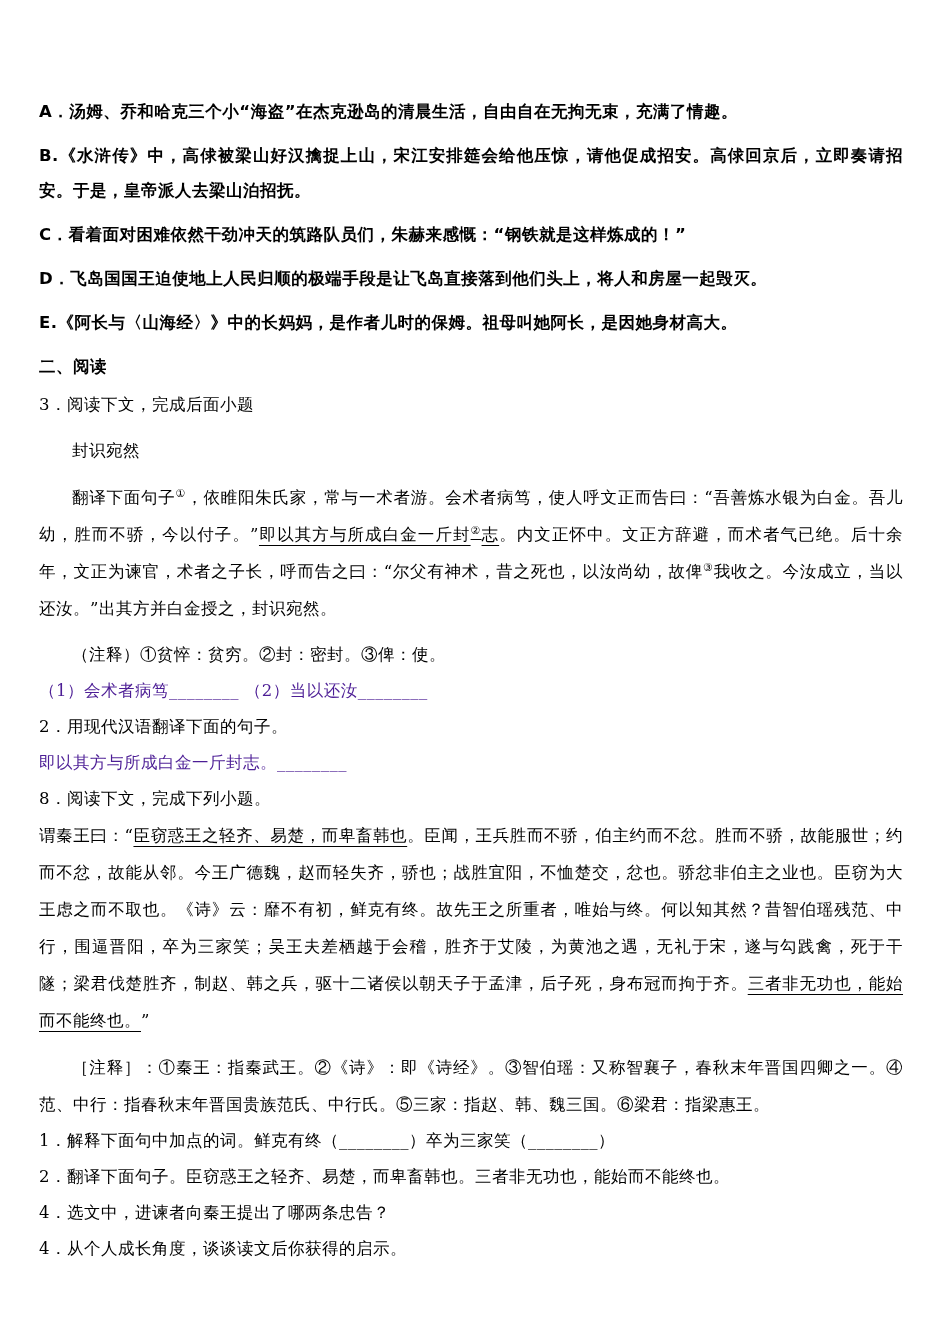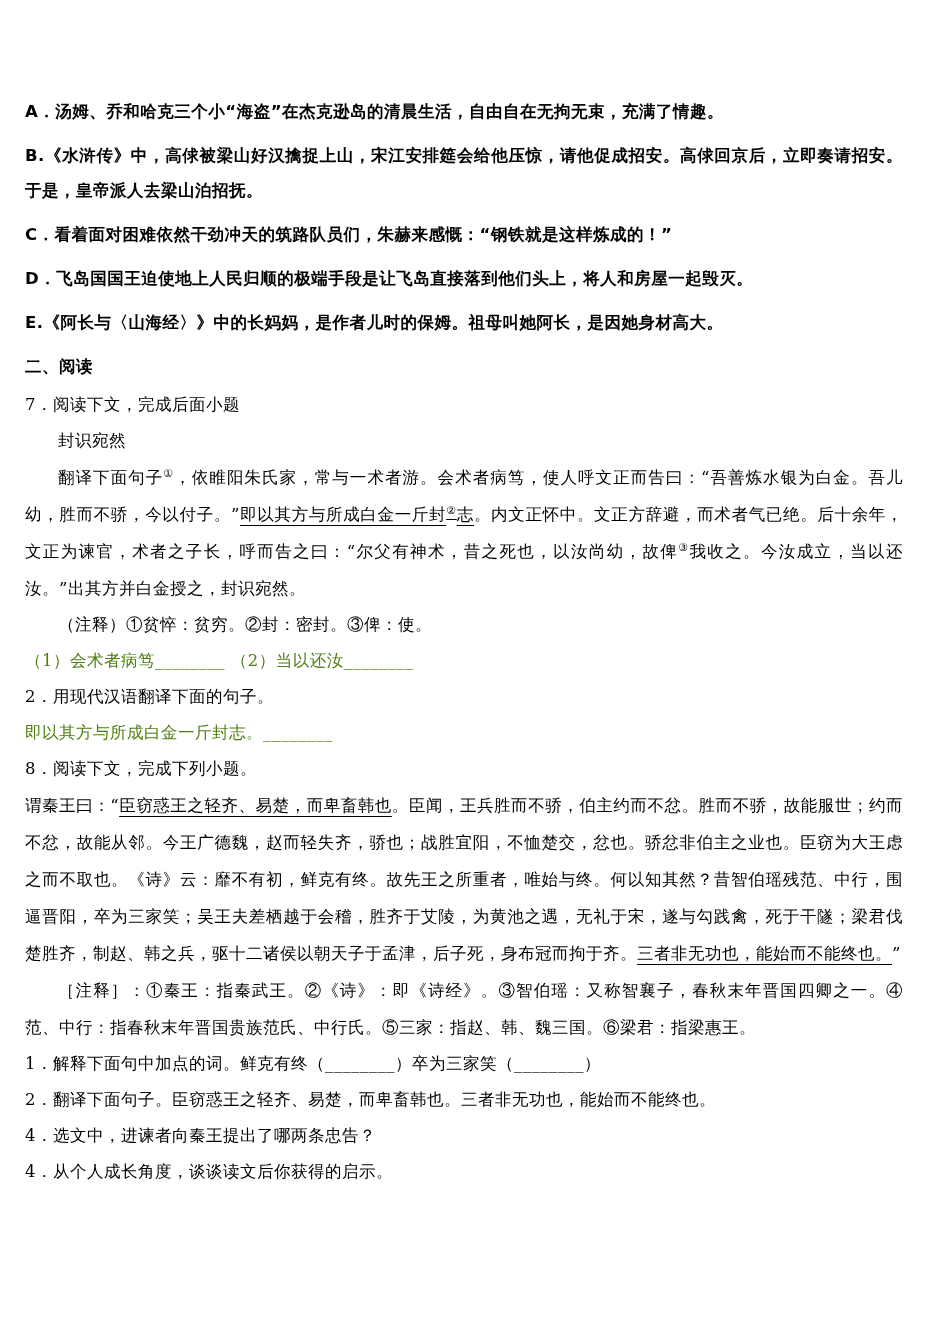--- a/index.html
+++ b/index.html
@@ -1,20 +1,20 @@
 <!DOCTYPE html>
 <html><head>
 <meta charset="utf-8">
 <style>
   html, body { margin: 0; padding: 0; background: #ffffff; }
   .page {
     width: 950px;
     height: 1344px;
     box-sizing: border-box;
-    padding: 94px 47px 30px 25px;
+    padding: 94px 47px 30px 39px;
     background: #ffffff;
     color: #000000;
     font-family: "DejaVu Serif", "Liberation Serif", serif;
     font-size: 16.5px;
     overflow: hidden;
   }
   .para {
     line-height: 36px;
     margin: 0;
     text-align: justify;
@@ -24,41 +24,41 @@
     font-family: "DejaVu Sans", "Liberation Sans", sans-serif;
     font-weight: 700;
     line-height: 35px;
     margin-bottom: 9px;
   }
   .section-title {
     font-family: "DejaVu Sans", "Liberation Sans", sans-serif;
     font-weight: 700;
     margin-bottom: 2px;
   }
-  .indent { text-indent: 2em; }
+  .indent { text-indent: 2em; margin-top: 10px; }
   .passage { line-height: 37px; }
   .u { text-decoration: underline; text-underline-offset: 5px; }
   sup { font-size: 11px; line-height: 0; }
   sup.u { text-decoration: underline; }
-  .blank { color: #4d7c0f; }
+  .blank { color: #4c1d95; }
 </style>
 </head>
 <body>
 
 <div class="page">
 
   <p class="para opt"><span>A．</span><span>汤姆、乔和哈克三个小“海盗”在杰克逊岛的清晨生活，自由自在无拘无束，充满了情趣。</span></p>
   <p class="para opt"><span>B.</span><span>《水浒传》中，高俅被梁山好汉擒捉上山，宋江安排筵会给他压惊，请他促成招安。高俅回京后，立即奏请招安。于是，皇帝派人去梁山泊招抚。</span></p>
   <p class="para opt"><span>C．</span><span>看着面对困难依然干劲冲天的筑路队员们，朱赫来感慨：“钢铁就是这样炼成的！”</span></p>
   <p class="para opt"><span>D．</span><span>飞岛国国王迫使地上人民归顺的极端手段是让飞岛直接落到他们头上，将人和房屋一起毁灭。</span></p>
   <p class="para opt"><span>E.</span><span>《阿长与〈山海经〉》中的长妈妈，是作者儿时的保姆。祖母叫她阿长，是因她身材高大。</span></p>
 
   <p class="para section-title">二、阅读</p>
 
-  <p class="para">7．阅读下文，完成后面小题</p>
+  <p class="para">3．阅读下文，完成后面小题</p>
   <p class="para indent">封识宛然</p>
   <p class="para passage indent"><span>翻译下面句子</span><sup>①</sup><span>，依睢阳朱氏家，常与一术者游。会术者病笃，使人呼文正而告曰：“吾善炼水银为白金。吾儿幼，胜而不骄，今以付子。”</span><span class="u">即以其方与所成白金一斤封</span><sup class="u">②</sup><span class="u">志</span><span>。内文正怀中。文正方辞避，而术者气已绝。后十余年，文正为谏官，术者之子长，呼而告之曰：“尔父有神术，昔之死也，以汝尚幼，故俾</span><sup>③</sup><span>我收之。今汝成立，当以还汝。”出其方并白金授之，封识宛然。</span></p>
   <p class="para indent">（注释）①贫悴：贫穷。②封：密封。③俾：使。</p>
   <p class="para blank">（1）会术者病笃________ （2）当以还汝________</p>
   <p class="para">2．用现代汉语翻译下面的句子。</p>
   <p class="para blank">即以其方与所成白金一斤封志。________</p>
 
   <p class="para">8．阅读下文，完成下列小题。</p>
   <p class="para passage"><span>谓秦王曰：“</span><span class="u">臣窃惑王之轻齐、易楚，而卑畜韩也</span><span>。臣闻，王兵胜而不骄，伯主约而不忿。胜而不骄，故能服世；约而不忿，故能从邻。今王广德魏，赵而轻失齐，骄也；战胜宜阳，不恤楚交，忿也。骄忿非伯主之业也。臣窃为大王虑之而不取也。《诗》云：靡不有初，鲜克有终。故先王之所重者，唯始与终。何以知其然？昔智伯瑶残范、中行，围逼晋阳，卒为三家笑；吴王夫差栖越于会稽，胜齐于艾陵，为黄池之遇，无礼于宋，遂与勾践禽，死于干隧；梁君伐楚胜齐，制赵、韩之兵，驱十二诸侯以朝天子于孟津，后子死，身布冠而拘于齐。</span><span class="u">三者非无功也，能始而不能终也。</span><span>”</span></p>
   <p class="para passage indent">［注释］：①秦王：指秦武王。②《诗》：即《诗经》。③智伯瑶：又称智襄子，春秋末年晋国四卿之一。④范、中行：指春秋末年晋国贵族范氏、中行氏。⑤三家：指赵、韩、魏三国。⑥梁君：指梁惠王。</p>

